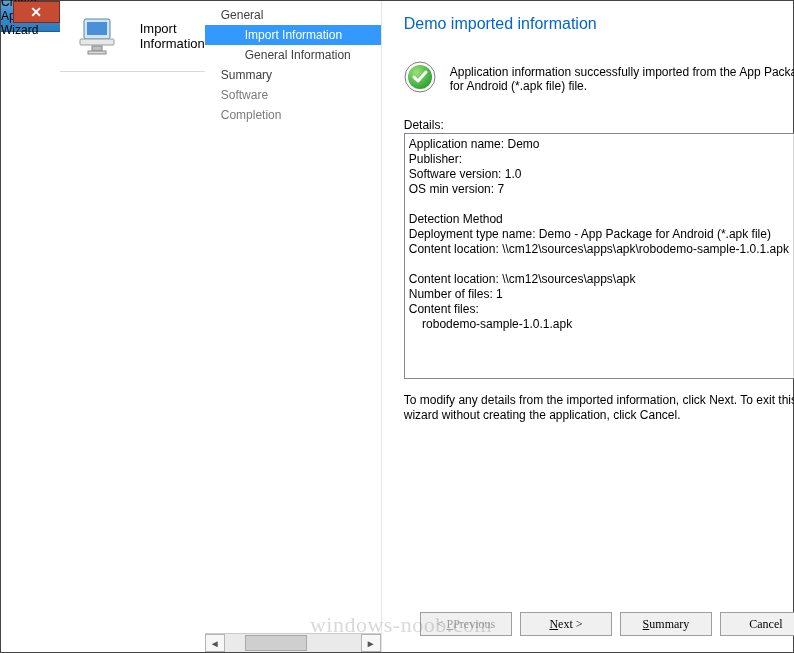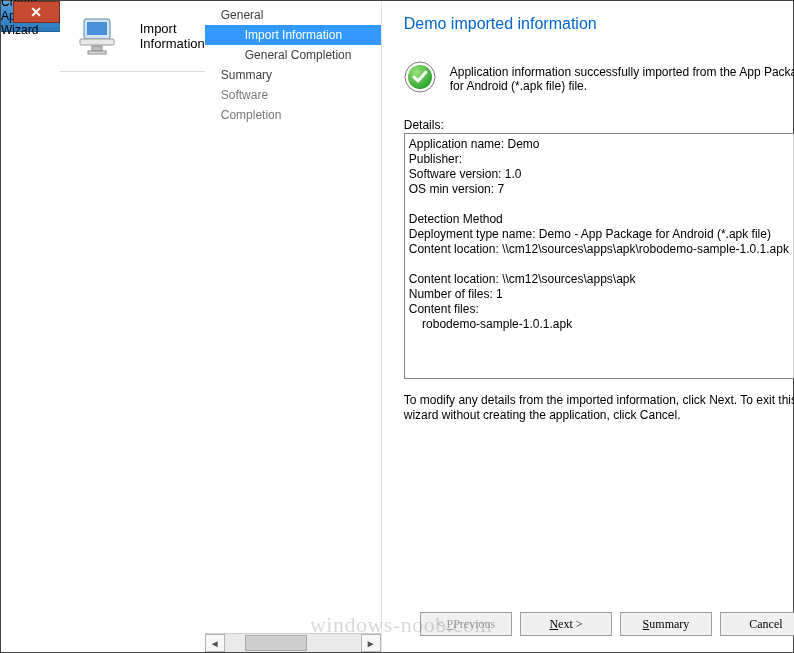--- a/index.html
+++ b/index.html
@@ -63,21 +63,21 @@
     </span>
     <span class="header-title">Import Information</span>
   </div>
 
   <div class="body">
 
     <div class="sidebar">
       <div class="nav">
         <div class="nav-item">General</div>
         <div class="nav-item sub selected">Import Information</div>
-        <div class="nav-item sub">General Completion</div>
+        <div class="nav-item sub">General Information</div>
         <div class="nav-item">Summary</div>
         <div class="nav-item dim">Software</div>
         <div class="nav-item dim">Completion</div>
       </div>
       <div class="hscroll">
         <div class="arrow">◄</div>
         <div class="track">
           <div class="thumb"></div>
         </div>
         <div class="arrow">►</div>

